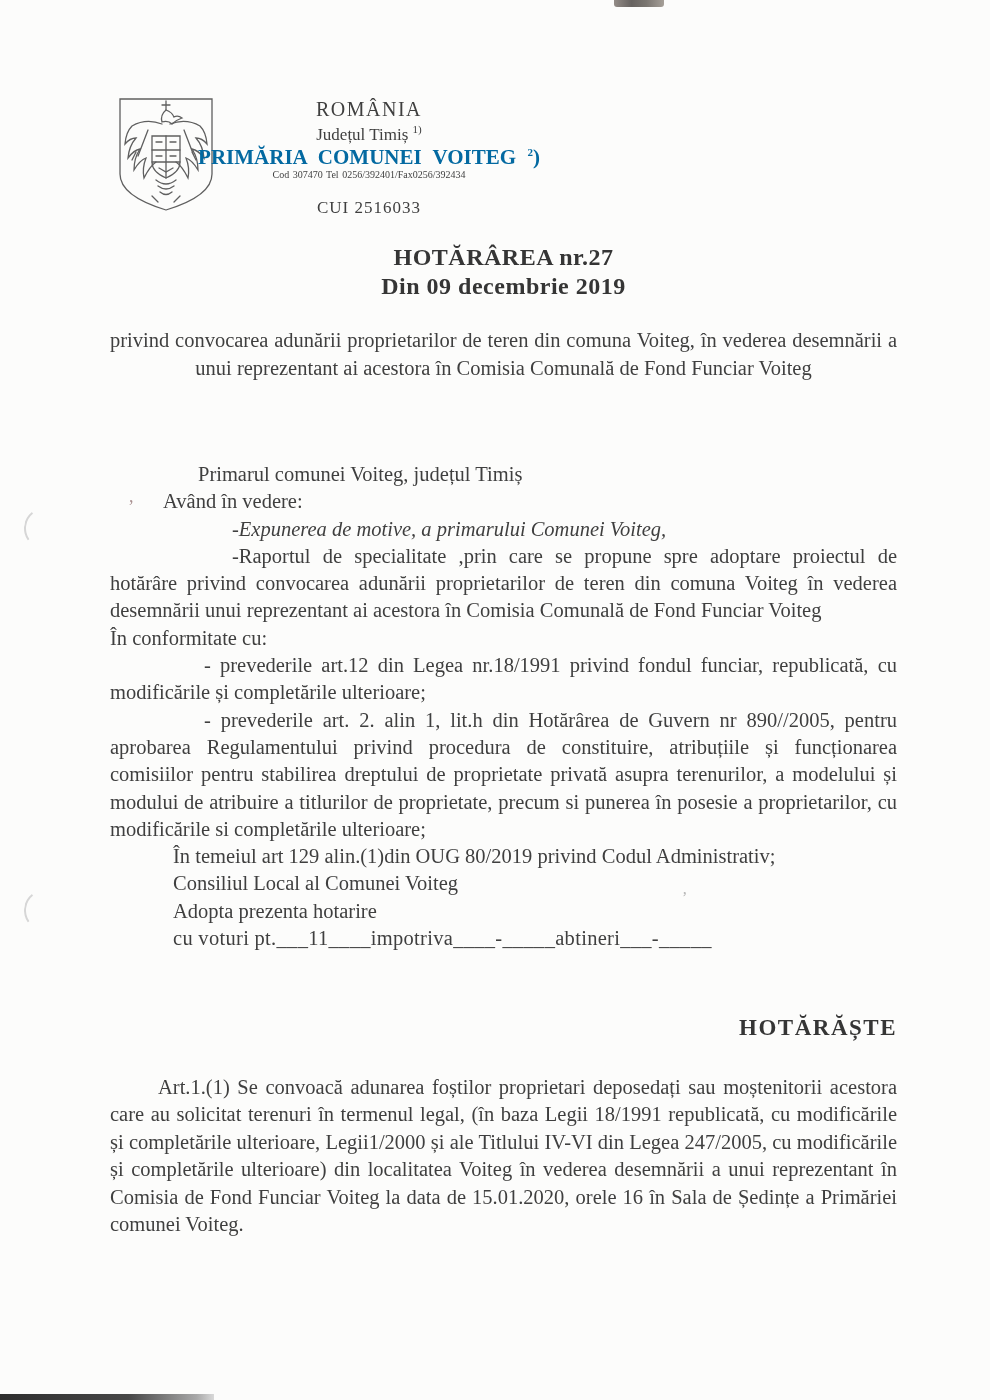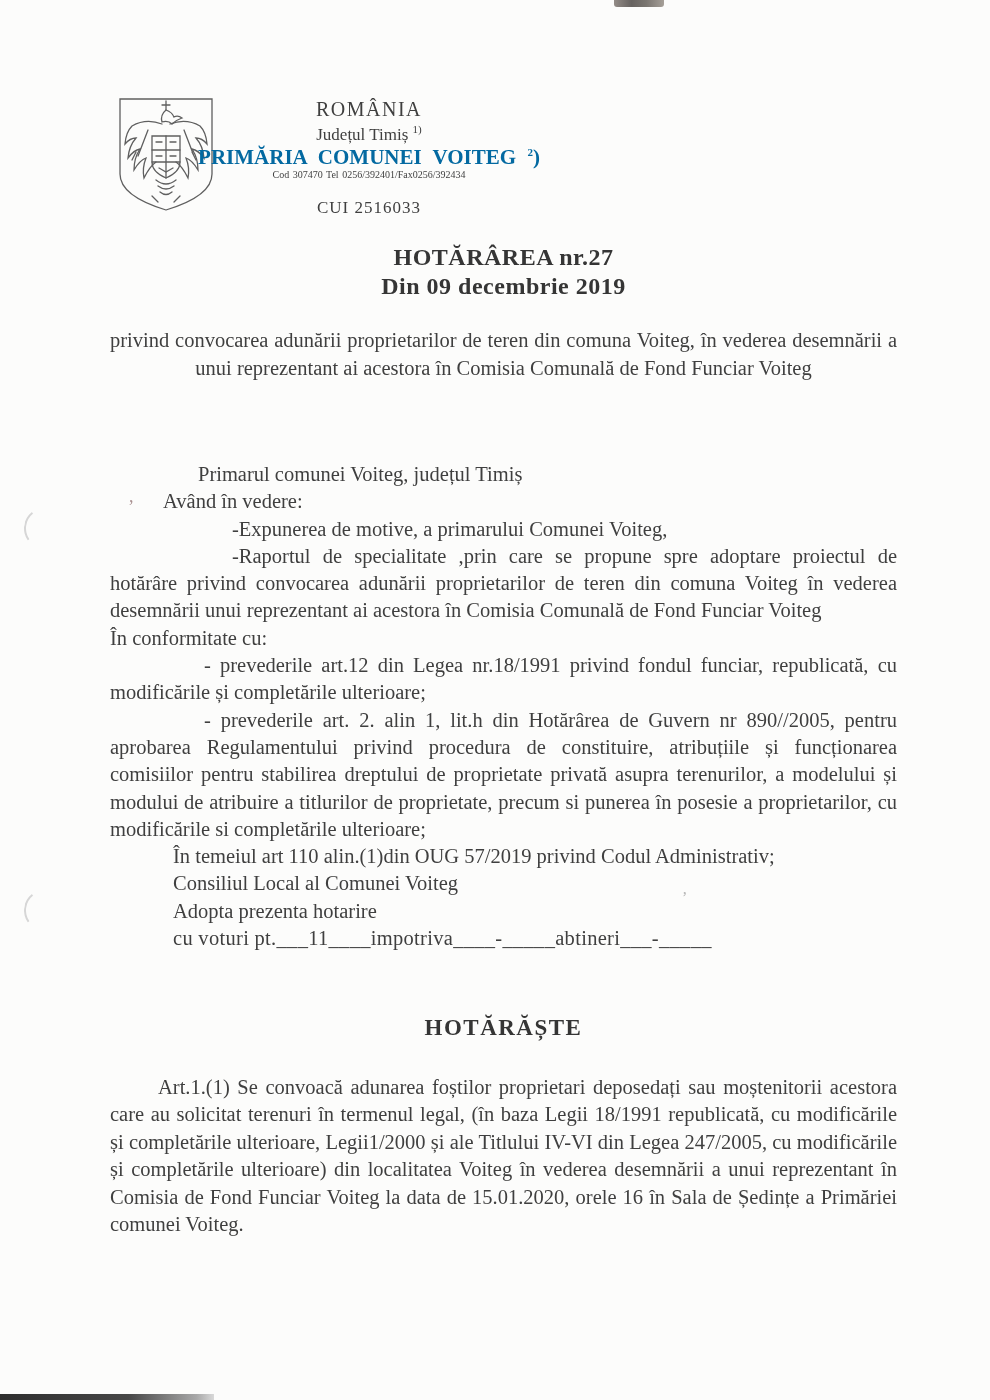--- a/index.html
+++ b/index.html
@@ -38,29 +38,29 @@
     text-align:justify;text-align-last:center;
   }
   
   .preamble{
     position:absolute;left:110px;top:433px;width:787px;
     font-size:20.5px;line-height:27.3px;
   }
   .preamble .para{text-align:justify;}
   .ind-88{padding-left:88px;margin-top:28px;}
   .ind-53{padding-left:53px;}
-  .ind-122{padding-left:122px;}
+  .ind-122{padding-left:122px;font-style:italic;}
   .ti-122{text-indent:122px;}
   .ti-94{text-indent:94px;}
   .ind-63{padding-left:63px;}
   .votes{letter-spacing:0.3px;}
   
   .decision-heading{
     position:absolute;left:110px;top:1015px;width:787px;
-    text-align:center;font-weight:bold;font-size:23px;
+    text-align:right;font-weight:bold;font-size:23px;
     letter-spacing:1.5px;color:#353535;
   }
   .article1{
     position:absolute;left:110px;top:1074px;width:787px;
     font-size:20.5px;line-height:27.4px;
     text-align:justify;text-indent:48px;
   }
   
   .smudge-top{
     position:absolute;left:614px;top:0;width:50px;height:7px;
@@ -133,21 +133,21 @@
   <div class="subject">privind convocarea adunării proprietarilor de teren din comuna Voiteg, în vederea desemnării a unui reprezentant ai acestora în Comisia Comunală de Fond Funciar Voiteg</div>
 
   <div class="preamble">
     <div class="ind-88">Primarul comunei Voiteg, județul Timiș</div>
     <div class="ind-53">Având în vedere:</div>
     <div class="ind-122">-Expunerea de motive, a primarului Comunei Voiteg,</div>
     <div class="para ti-122">-Raportul de specialitate ,prin care se propune spre adoptare proiectul de hotărâre privind convocarea adunării proprietarilor de teren din comuna Voiteg în vederea desemnării unui reprezentant ai acestora în Comisia Comunală de Fond Funciar Voiteg</div>
     <div>În conformitate cu:</div>
     <div class="para ti-94">- prevederile art.12 din Legea nr.18/1991 privind fondul funciar, republicată, cu modificările și completările ulterioare;</div>
     <div class="para ti-94">- prevederile art. 2. alin 1, lit.h din Hotărârea de Guvern  nr 890//2005, pentru aprobarea Regulamentului  privind procedura de constituire, atribuțiile și funcționarea comisiilor pentru stabilirea dreptului de proprietate privată asupra terenurilor, a modelului și modului de atribuire a  titlurilor de proprietate, precum si punerea în posesie a proprietarilor, cu modificările si completările ulterioare;</div>
-    <div class="ind-63">În temeiul art 110 alin.(1)din OUG 57/2019 privind Codul Administrativ;</div>
+    <div class="ind-63">În temeiul art 129 alin.(1)din OUG 80/2019 privind Codul Administrativ;</div>
     <div class="ind-63">Consiliul Local al Comunei Voiteg</div>
     <div class="ind-63">Adopta prezenta hotarire</div>
     <div class="ind-63 votes">cu voturi pt.___11____impotriva____-_____abtineri___-_____</div>
   </div>
 
   <div class="decision-heading">HOTĂRĂȘTE</div>
   <div class="article1">Art.1.(1)  Se convoacă adunarea foștilor proprietari deposedați sau moștenitorii acestora care au solicitat  terenuri în termenul legal, (în baza Legii 18/1991 republicată, cu modificările și completările ulterioare, Legii1/2000 și ale Titlului IV-VI din Legea 247/2005, cu modificările și completările ulterioare) din localitatea Voiteg în vederea desemnării a unui reprezentant în Comisia de Fond Funciar Voiteg la data de 15.01.2020, orele 16 în Sala de Ședințe a Primăriei comunei Voiteg.</div>
 
 </div>
 

